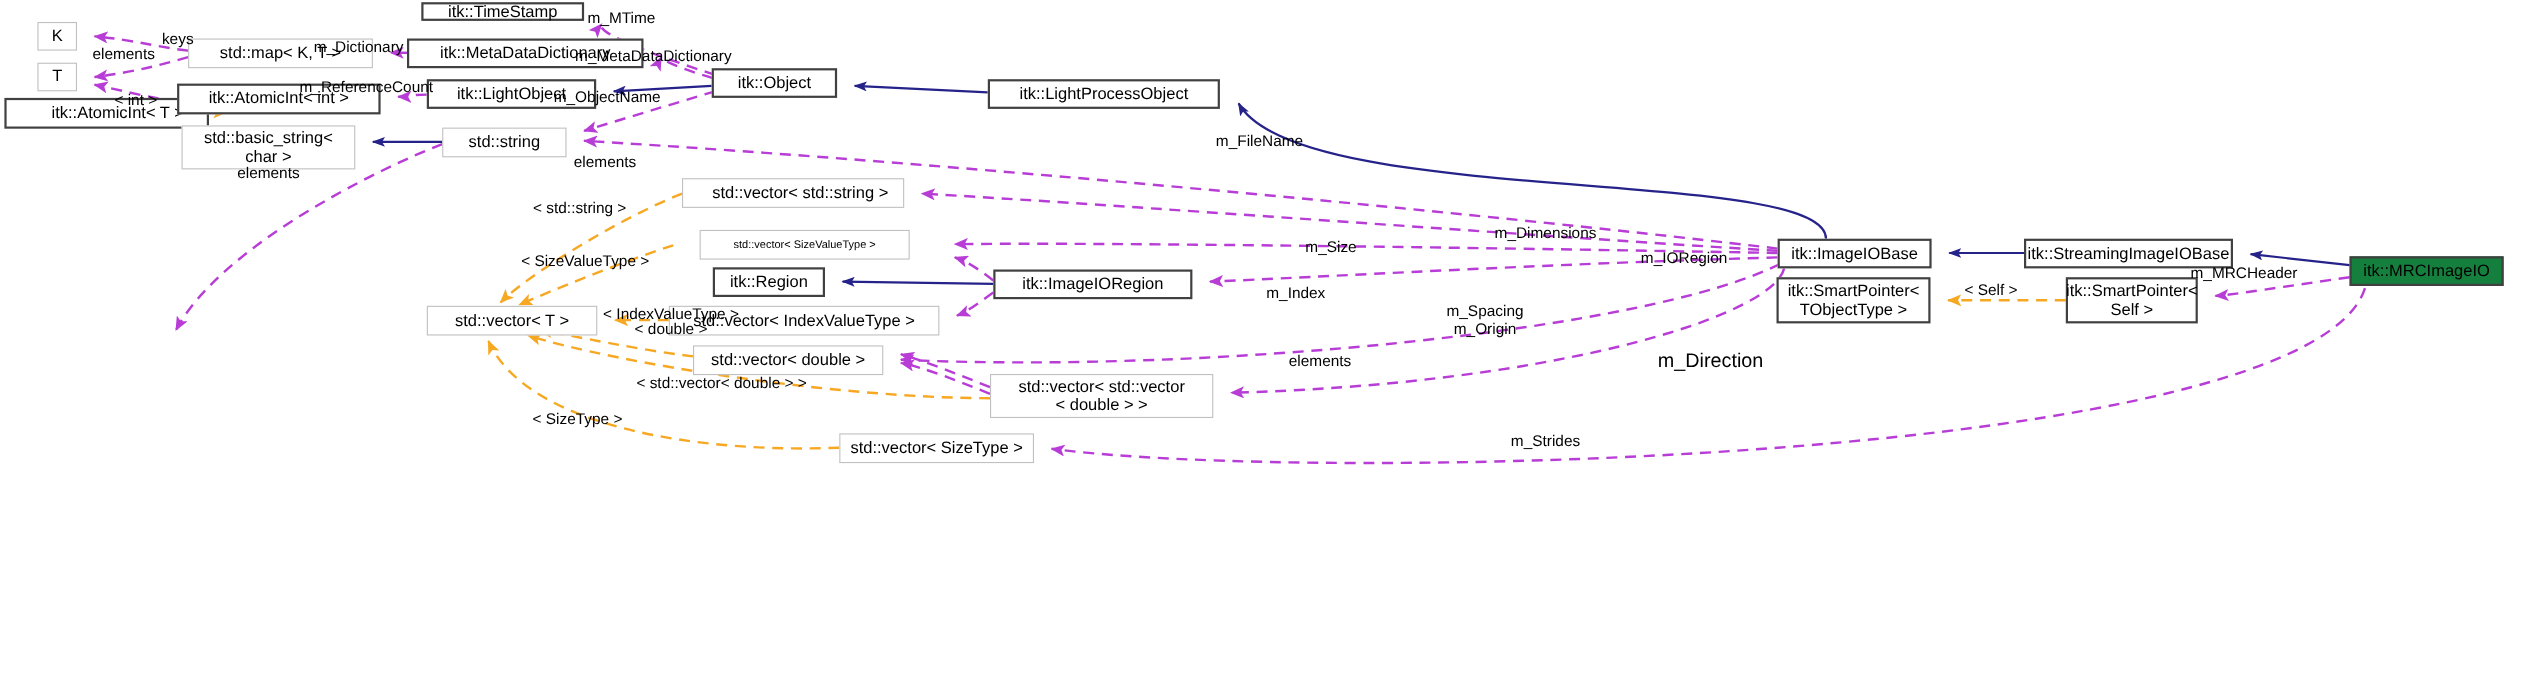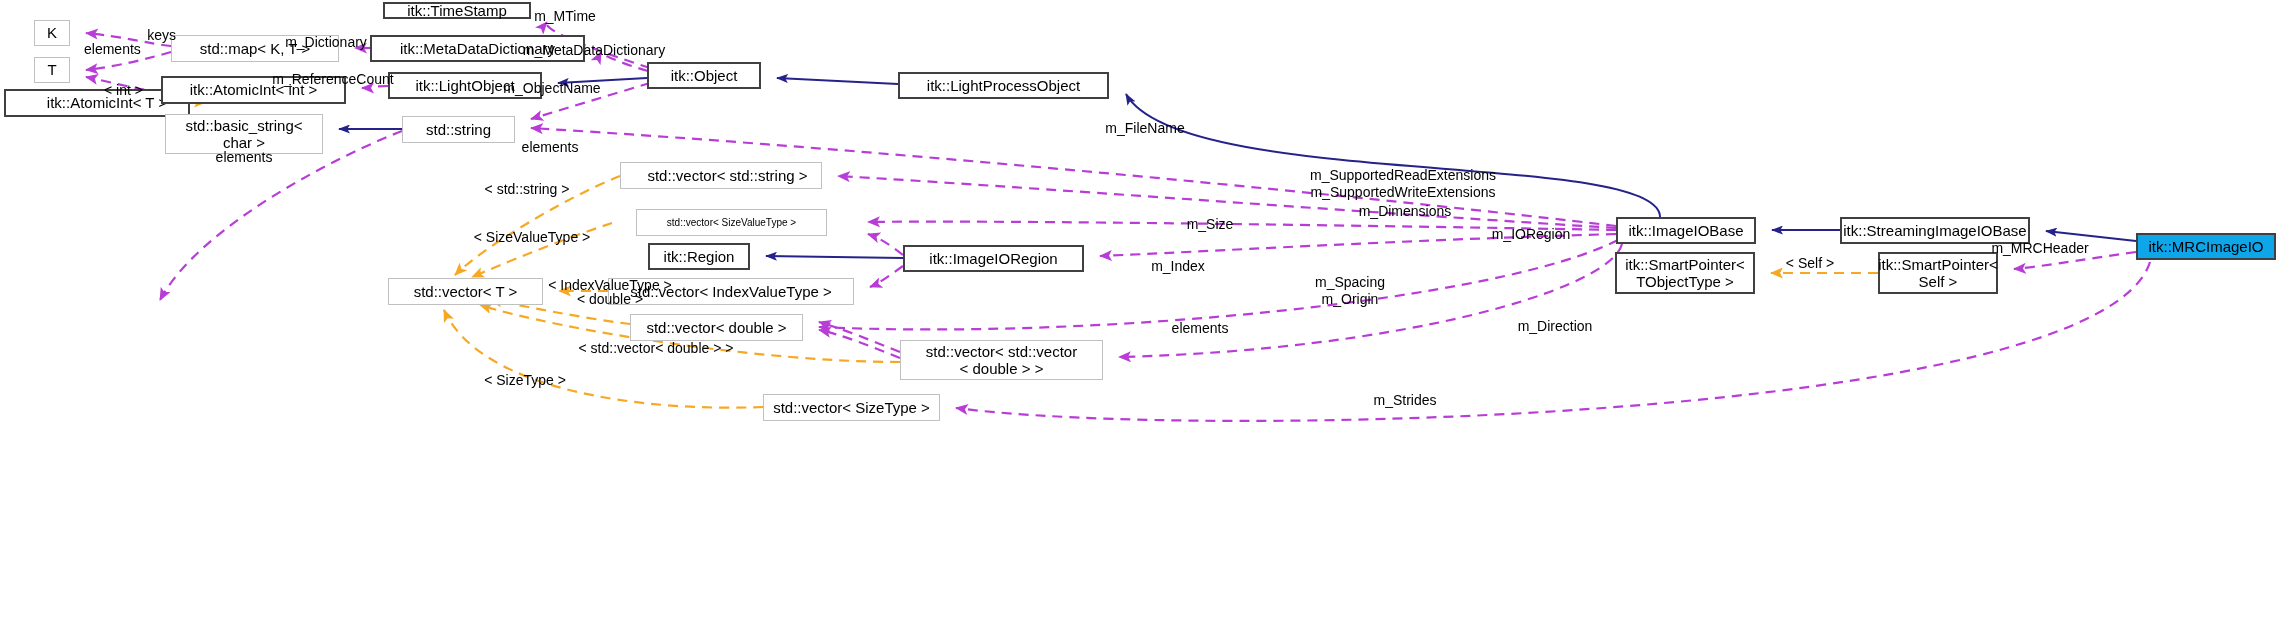--- a/index.html
+++ b/index.html
@@ -35,21 +35,21 @@
     white-space: pre;
   }
   .node.thin {
     border: 1px solid #c0c0c0;
   }
   .node.thick {
     border: 2px solid #404040;
   }
   .node.current {
     border: 2px solid #404040;
-    background: #0ea5e9;
+    background: #15803d;
   }
   .edge-label {
     position: absolute;
     color: #000000;
     white-space: pre;
     text-align: center;
     line-height: 1.18;
     background: transparent;
   }
 </style>
@@ -158,27 +158,25 @@
   <div class="edge-label" style="left:493px;  top:80px;  width:118px; text-align:center; font-size:14px;">m_ObjectName</div>
   <div class="edge-label" style="left:186px;  top:149px; width:116px; text-align:center; font-size:14px;">elements</div>
   <div class="edge-label" style="left:500px;  top:139px; width:100px; text-align:center; font-size:14px;">elements</div>
   <div class="edge-label" style="left:1090px; top:120px; width:110px; text-align:center; font-size:14px;">m_FileName</div>
   <div class="edge-label" style="left:467px;  top:181px; width:120px; text-align:center; font-size:14px;">&lt; std::string &gt;</div>
   <div class="edge-label" style="left:462px;  top:229px; width:140px; text-align:center; font-size:14px;">&lt; SizeValueType &gt;</div>
   <div class="edge-label" style="left:540px; top:277px; width:140px; text-align:center; font-size:14px;">&lt; IndexValueType &gt;</div>
   <div class="edge-label" style="left:560px;  top:291px; width:100px; text-align:center; font-size:14px;">&lt; double &gt;</div>
   <div class="edge-label" style="left:560px;  top:340px; width:192px; text-align:center; font-size:14px;">&lt; std::vector&lt; double &gt; &gt;</div>
   <div class="edge-label" style="left:465px;  top:372px; width:120px; text-align:center; font-size:14px;">&lt; SizeType &gt;</div>
-  <div class="edge-label" style="left:1293px; top:167px; width:220px; text-align:center; font-size:14px;">m_SupportedReadExtensions
-m_SupportedWriteExtensions</div>
   <div class="edge-label" style="left:1345px; top:203px; width:120px; text-align:center; font-size:14px;">m_Dimensions</div>
   <div class="edge-label" style="left:1175px; top:216px; width:70px;  text-align:center; font-size:14px;">m_Size</div>
   <div class="edge-label" style="left:1476px; top:226px; width:110px; text-align:center; font-size:14px;">m_IORegion</div>
   <div class="edge-label" style="left:1138px; top:258px; width:80px;  text-align:center; font-size:14px;">m_Index</div>
   <div class="edge-label" style="left:1300px; top:274px; width:100px; text-align:center; font-size:14px;">m_Spacing
 m_Origin</div>
   <div class="edge-label" style="left:1150px; top:320px; width:100px; text-align:center; font-size:14px;">elements</div>
-  <div class="edge-label" style="left:1500px; top:318px; width:110px; text-align:center; font-size:14px;">m_Direction</div>
+  <div class="edge-label" style="left:1500px; top:318px; width:110px; text-align:center; font-size:18px;">m_Direction</div>
   <div class="edge-label" style="left:1355px; top:392px; width:100px; text-align:center; font-size:14px;">m_Strides</div>
   <div class="edge-label" style="left:1770px; top:255px; width:80px;  text-align:center; font-size:14px;">&lt; Self &gt;</div>
   <div class="edge-label" style="left:1975px; top:240px; width:130px; text-align:center; font-size:14px;">m_MRCHeader</div>
 
 </div>
 
 </body></html>

